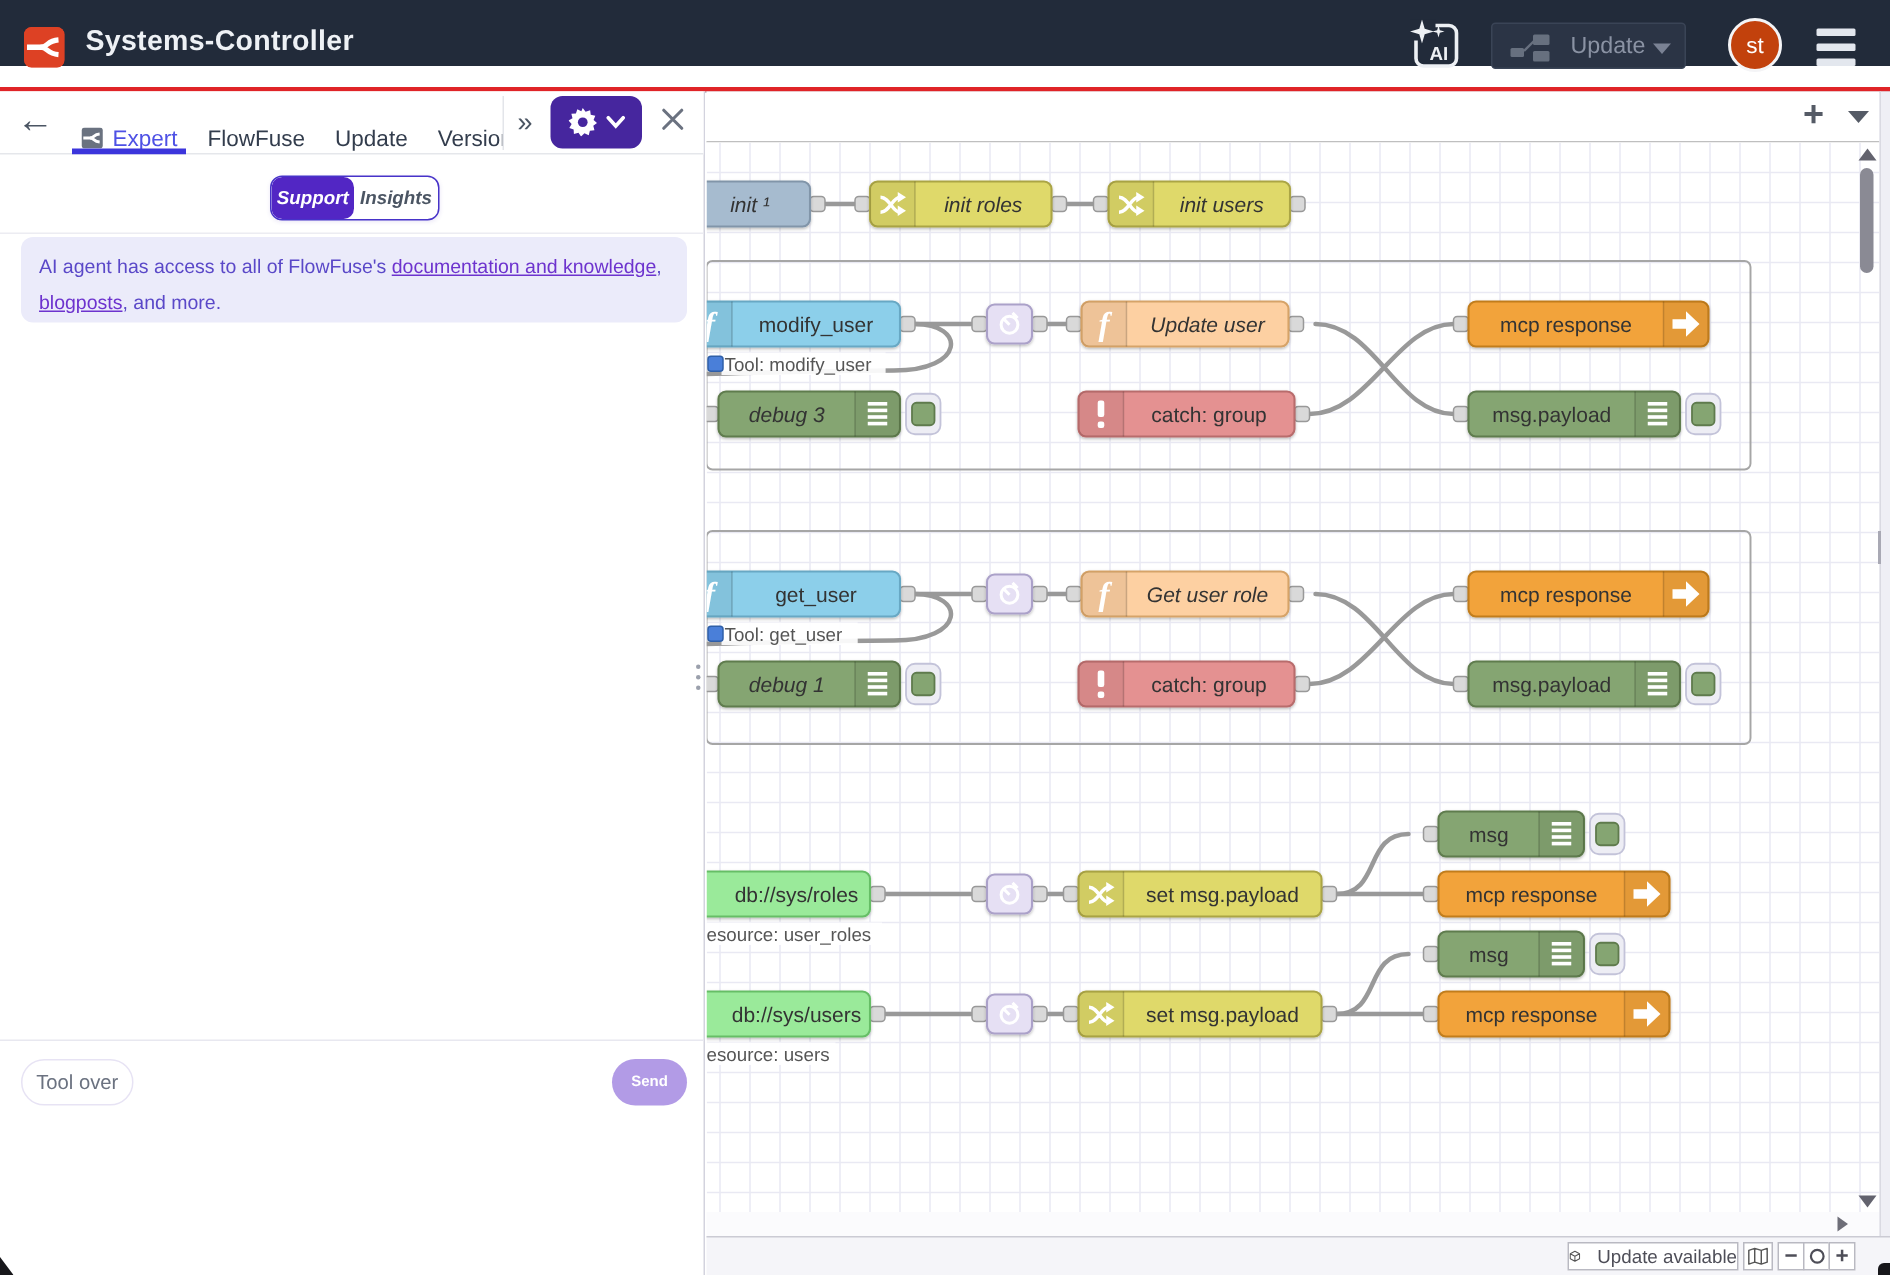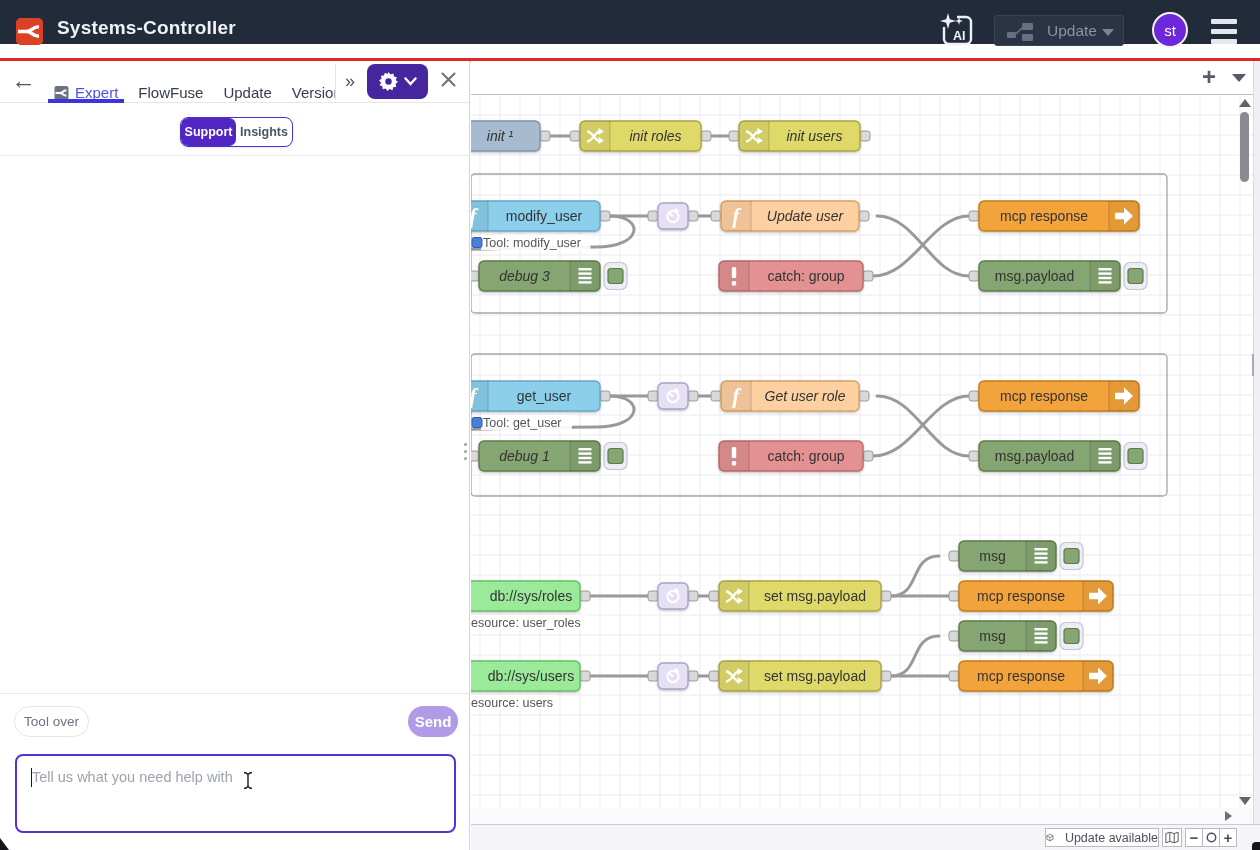--- a/index.html
+++ b/index.html
@@ -7,54 +7,54 @@
   body { font-family:"Liberation Sans", sans-serif; position:relative; background:#fff; }
 
   
   .topnav { position:absolute; left:0; top:0; width:1260px; height:44px; background:#222B3A; display:flex; align-items:center; }
   .brand-logo { position:absolute; left:16px; top:18px; width:27px; height:27px; border-radius:5px; background:#DD4124; }
   .nav-title { position:absolute; left:57px; top:17px; color:#EEF1F5; font-size:19px; font-weight:bold; letter-spacing:0.2px; }
   .ai-btn { position:absolute; left:940px; top:13px; width:34px; height:34px; }
   .deploy-btn { position:absolute; left:994px; top:15px; width:130px; height:31px; background:#2B3445; border:1px solid #3A4456; border-radius:3px; display:flex; align-items:center; }
   .deploy-label { color:#8A92A3; font-size:15.5px; margin-left:12px; }
   .deploy-caret { position:absolute; right:9px; top:13px; width:0; height:0; border-left:6px solid transparent; border-right:6px solid transparent; border-top:7px solid #7A8294; }
-  .avatar { position:absolute; left:1152px; top:12px; width:36px; height:36px; border-radius:50%; background:#6d28d9; border:2px solid #F4F4F6; color:#fff; font-size:15px; display:flex; align-items:center; justify-content:center; }
+  .avatar { position:absolute; left:1152px; top:12px; width:36px; height:36px; border-radius:50%; background:#c2410c; border:2px solid #F4F4F6; color:#fff; font-size:15px; display:flex; align-items:center; justify-content:center; }
   .hamburger { position:absolute; left:1211px; top:19px; width:26px; height:27px; cursor:pointer; }
   .hamburger div { width:26px; height:5px; border-radius:1px; background:#E3E7EE; margin-bottom:5px; }
   .red-line { position:absolute; left:0; top:58px; width:1260px; height:3px; background:#E02428; }
   .under-line { position:absolute; left:470px; top:61px; width:790px; height:1px; background:rgba(120,120,140,0.45); }
 
   
   .panel { position:absolute; left:0; top:61px; width:470px; height:789px; background:#fff; border-right:1px solid #D3D3DE; }
   .tabbar { position:absolute; left:0; top:0; width:469px; height:42px; border-bottom:1px solid #E5E7EB; background:#fff; }
   .back-arrow { position:absolute; left:11px; top:7px; width:24px; height:26px; color:#4B5563; font-size:25px; line-height:25px; text-align:center; cursor:pointer; }
   .tabs-scroller { position:absolute; left:44px; top:0; width:291px; height:42px; overflow:hidden; white-space:nowrap; }
   .tab { display:inline-block; height:39px; line-height:24px; padding:20px 10px 0 10px; font-size:15px; color:#333D4D; cursor:pointer; position:relative; }
   .tab.active { color:#4E51E5; }
   .tab.active .tab-underline { position:absolute; left:4px; right:4px; bottom:-3px; height:4px; background:#3C35DC; }
   .tab .ff-mini { display:inline-block; vertical-align:-2px; margin-right:6px; }
   .tabs-divider { position:absolute; left:335px; top:3px; width:1px; height:36px; background:#E3E5EA; }
   .overflow-btn { position:absolute; left:340px; top:8px; width:20px; height:24px; color:#4B5563; font-size:18px; line-height:24px; text-align:center; cursor:pointer; }
   .gear-btn { position:absolute; left:367px; top:3px; width:61px; height:35px; background:#46269E; border-radius:8px; cursor:pointer; display:flex; align-items:center; justify-content:center; gap:6px; }
   .close-btn { position:absolute; left:439px; top:11px; width:18px; height:18px; text-align:center; cursor:pointer; }
 
   .toggle-wrap { position:absolute; left:180px; top:56px; width:113px; height:30px; border:1px solid #4733C9; border-radius:8px; background:#fff; box-shadow:0 1px 3px rgba(80,60,180,0.12); display:flex; overflow:hidden; }
-  .toggle-opt { font-size:12.5px; font-weight:bold; display:flex; align-items:center; justify-content:center; cursor:pointer; }
+  .toggle-opt { font-size:12.5px; font-weight:bold; display:flex; align-items:center; justify-content:center; cursor:pointer;font-style:italic; }
   .toggle-opt.sel { background:#5226C4; color:#fff; border-radius:7px; width:56px; }
   .toggle-opt.unsel { color:#4B5563; width:57px; }
   .panel-div1 { position:absolute; left:0; top:94px; width:469px; height:1px; background:#ECECF2; }
 
   .info-box { position:absolute; left:14px; top:97px; width:444px; height:57px; background:#EBEBFA; border-radius:8px; padding:8px 12px; font-size:13px; line-height:24px; color:#5A48C8; overflow:hidden; }
   .info-box a { color:#6D33CE; text-decoration:underline; cursor:pointer; }
 
   .chat-bubble { position:absolute; left:14px; top:176px; width:400px; height:99px; background:#F1F1F3; border-radius:9px; padding:8px 13px; font-size:14.3px; line-height:21px; color:#3B414D; overflow:hidden; }
 
   .panel-div2 { position:absolute; left:0; top:632px; width:469px; height:1px; background:#E8E8F0; }
   .startover-btn { position:absolute; left:14px; top:645px; width:75px; height:31px; background:#fff; border:1px solid #E7E3F4; border-radius:16px; color:#6B7280; font-size:13.5px; display:flex; align-items:center; justify-content:center; cursor:pointer; }
-  .send-btn { position:absolute; left:408px; top:645px; width:50px; height:31px; background:#B29BE6; border:none; border-radius:16px; color:#fff; font-size:15px; font-weight:bold; display:flex; align-items:center; justify-content:center; cursor:pointer; }
+  .send-btn { position:absolute; left:408px; top:645px; width:50px; height:31px; background:#B29BE6; border:none; border-radius:16px; color:#fff; font-size:10px; font-weight:bold; display:flex; align-items:center; justify-content:center; cursor:pointer; }
   .composer { position:absolute; left:15px; top:693px; width:441px; height:79px; border:2px solid #5431D8; border-radius:8px; background:#fff; }
   .composer .ph { position:absolute; left:15px; top:13px; font-size:14.5px; color:#9CA3AF; }
   .caret { position:absolute; left:14px; top:12px; width:1.3px; height:19px; background:#1a1a1a; }
   .ibeam { position:absolute; left:224px; top:15px; width:14px; height:19px; }
 
   .grip { position:absolute; left:462px; top:382px; width:6px; height:22px; }
   .grip i { display:block; width:3px; height:3px; border-radius:50%; background:#9BA0AC; margin:0 auto 4px auto; }
 
   
   .flowtabs { position:absolute; left:471px; top:61px; width:782px; height:34px; background:#fff; border-bottom:1px solid #BFBFBF; }
@@ -149,33 +149,27 @@
           <path d="M1.5 1.5 L13.5 13.5 M13.5 1.5 L1.5 13.5" stroke="#6B7280" stroke-width="2.1" stroke-linecap="round"></path>
         </svg></div>
   </div>
 
   <div class="toggle-wrap" id="toggle-wrap">
       <div class="toggle-opt sel">Support</div>
       <div class="toggle-opt unsel">Insights</div>
     </div>
   <div class="panel-div1"></div>
 
+  <div class="info-box" id="info-box"><span>AI agent has access to all of FlowFuse's </span><a>documentation and knowledge</a><span>, </span><a>blogposts</a><span>, and more.</span></div>
 
 
   <div class="panel-div2"></div>
   <button class="startover-btn">Tool over</button>
   <button class="send-btn">Send</button>
 
-  <div class="composer">
-    <div class="caret"></div>
-    <div class="ph">Tell us what you need help with</div>
-    <svg class="ibeam" viewBox="0 0 14 19">
-      <path d="M3 1.5 C5 1.5 6 2.5 7 3.5 C8 2.5 9 1.5 11 1.5 M7 3 L7 16 M3 17.5 C5 17.5 6 16.5 7 15.5 C8 16.5 9 17.5 11 17.5" stroke="#1c1c1c" stroke-width="1.4" fill="none"></path>
-    </svg>
-  </div>
 
   <div class="grip">
       <i></i>
       <i></i>
       <i></i>
     </div>
 </div>
 
 <div class="flowtabs">
   <div class="flowtab-add">+</div>

